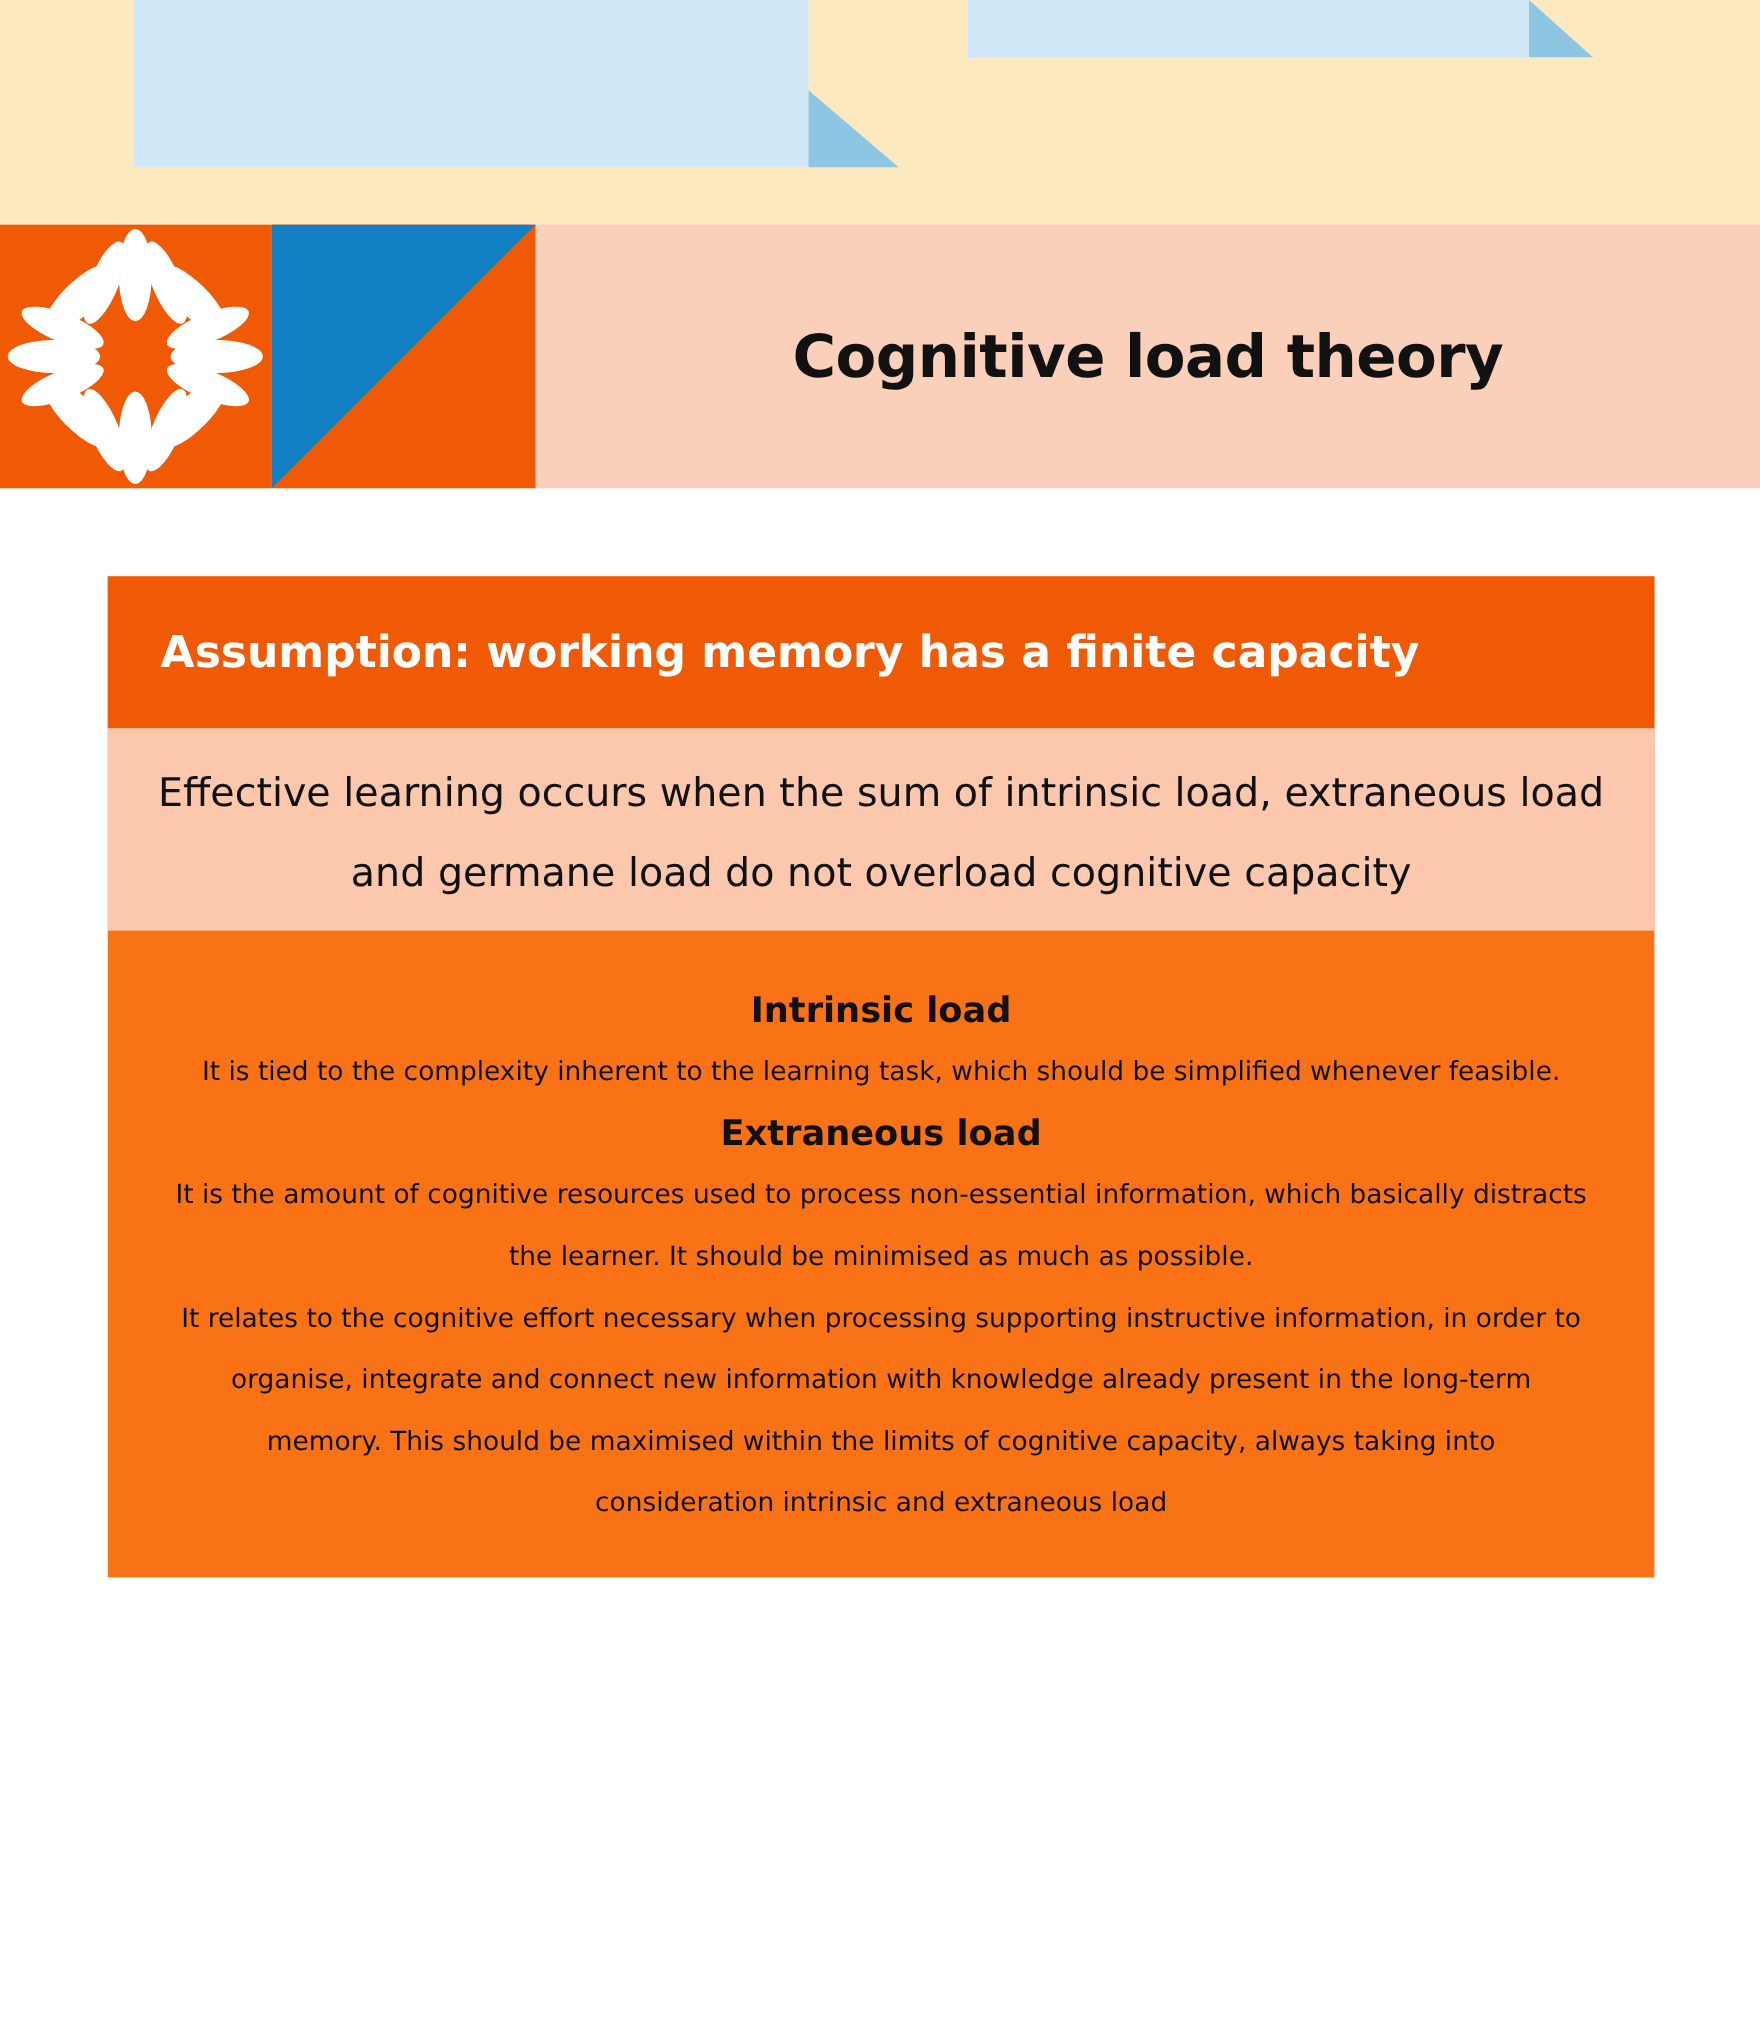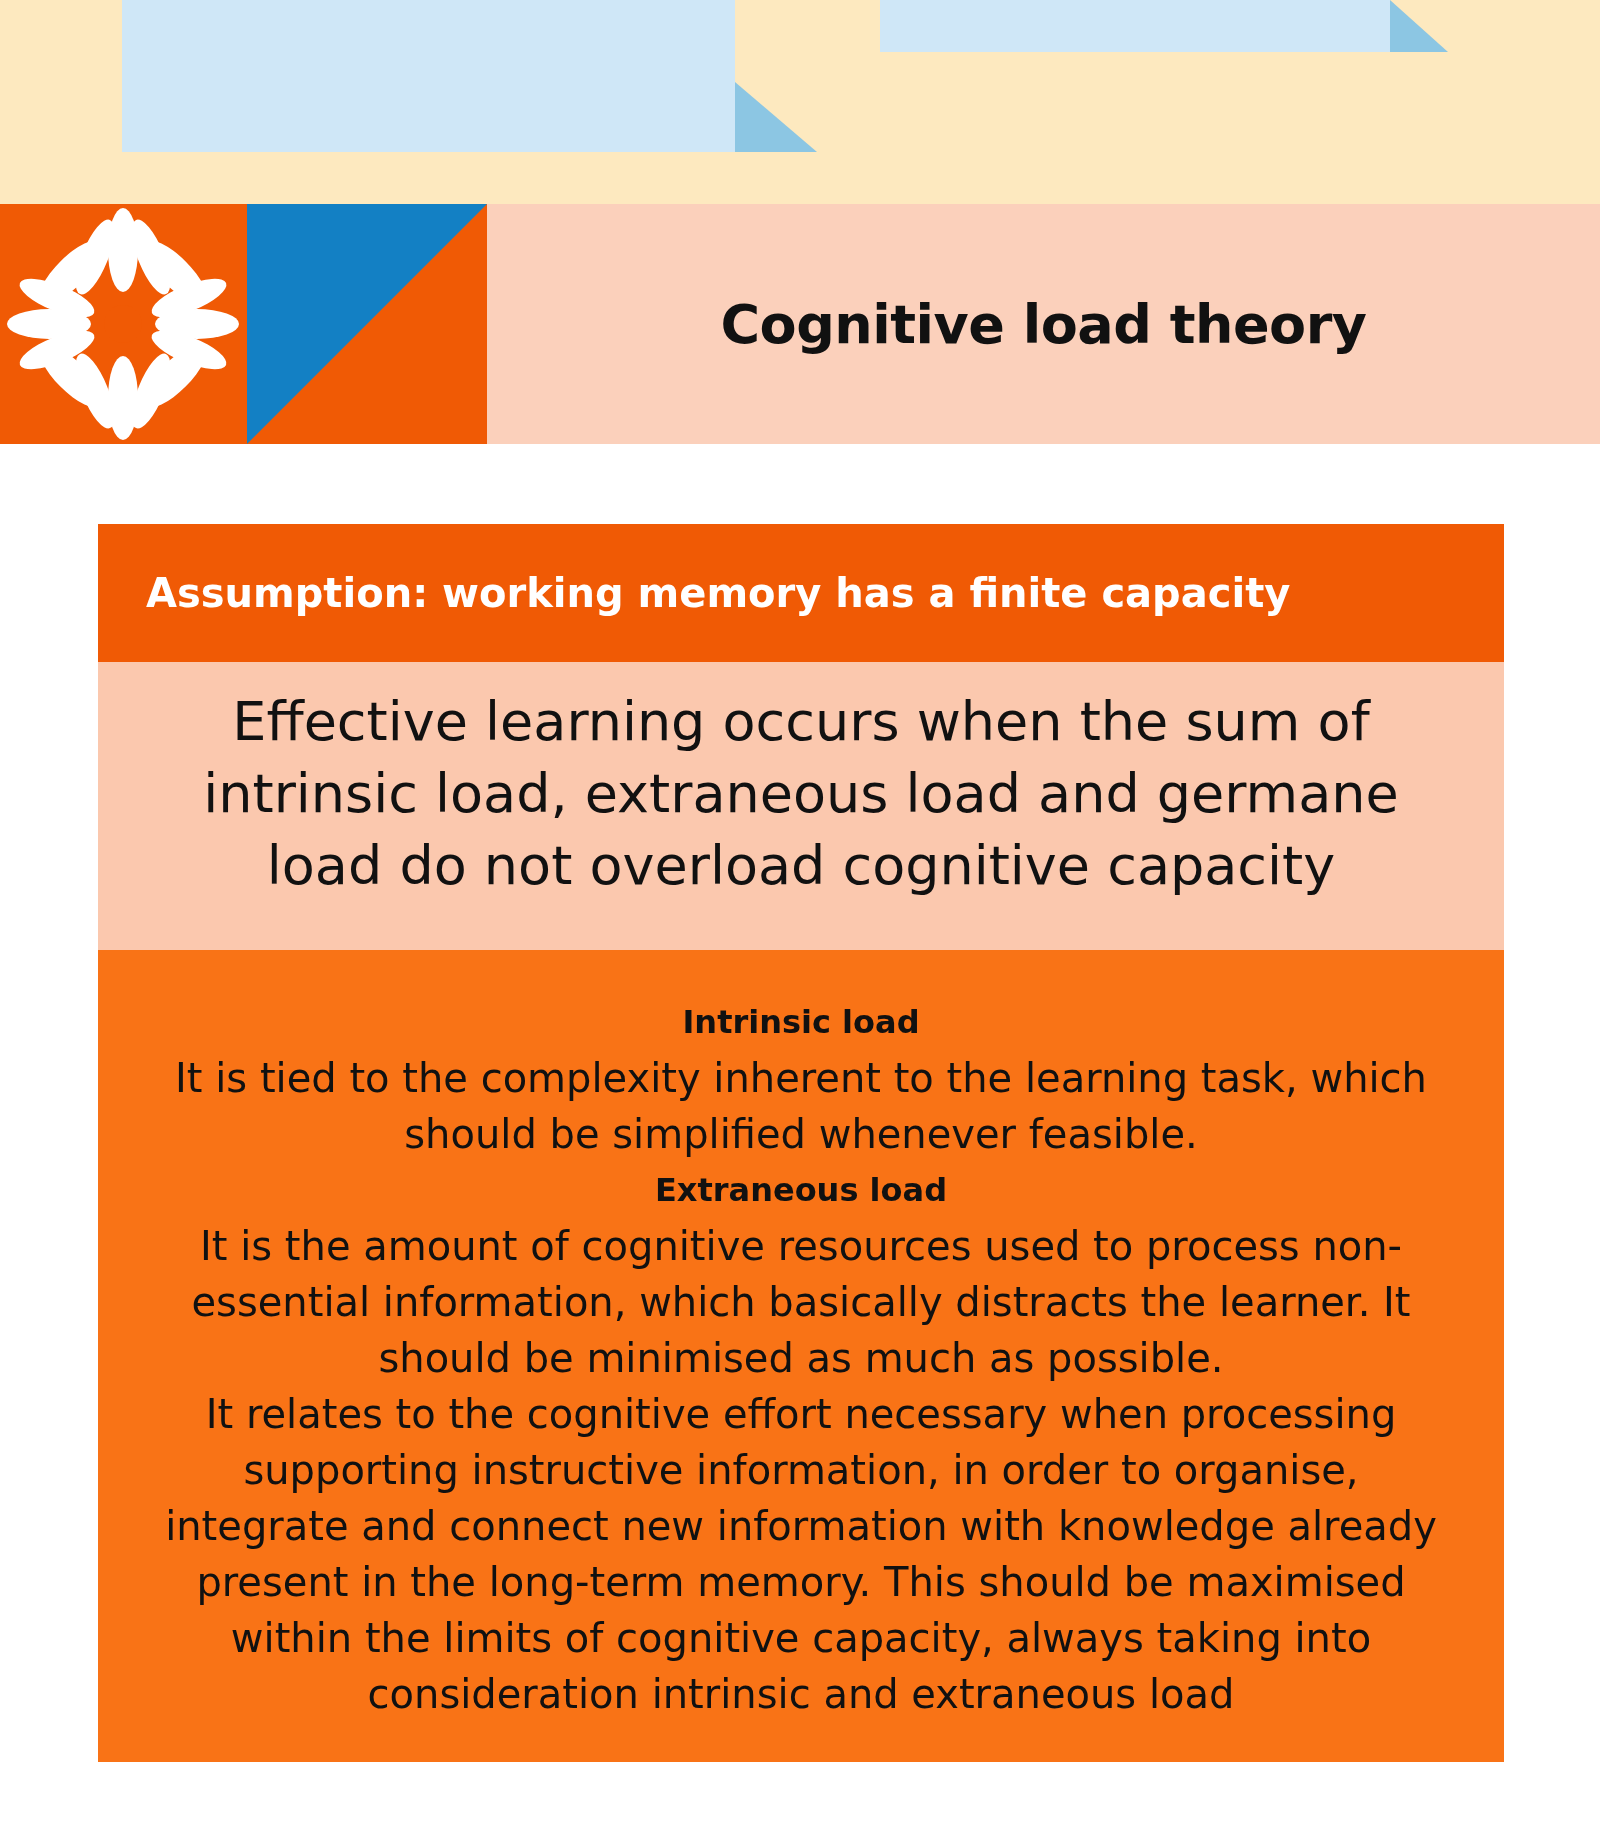--- a/index.html
+++ b/index.html
@@ -143,39 +143,39 @@
     font-size: 40px;
     height: 138px;
     display: flex;
     align-items: center;
     padding: 0 48px;
     box-sizing: border-box;
   }
   .card-assumption {
     background: #fbc8ae;
     color: #111111;
-    font-size: 54px;
+    font-size: 36px;
     line-height: 72px;
     text-align: center;
-    padding: 24px 40px 48px 40px;
+    padding: 24px 40px 16px 40px;
     box-sizing: border-box;
   }
   .card-body {
     padding: 44px 60px 40px 60px;
     box-sizing: border-box;
     text-align: center;
     color: #111111;
   }
   .load-title {
     font-weight: bold;
     font-size: 32px;
     line-height: 56px;
   }
   .load-text {
-    font-size: 40px;
+    font-size: 24px;
     line-height: 56px;
   }
 </style>
 </head>
 <body>
 
 <div class="top-band">
   <div class="bubble bubble-left">
 
     <div class="tail"></div>

